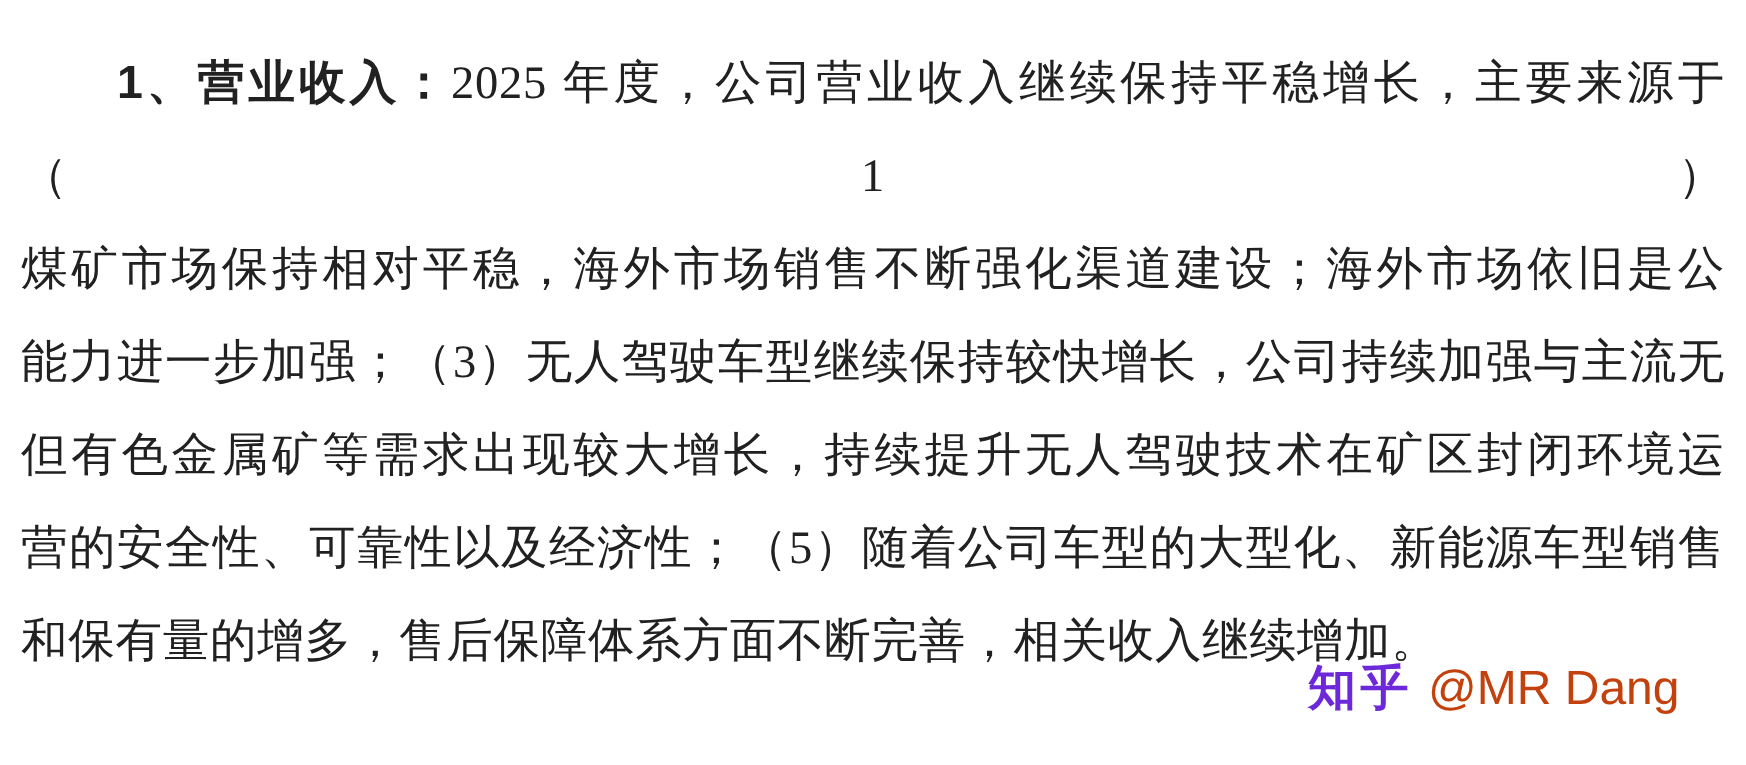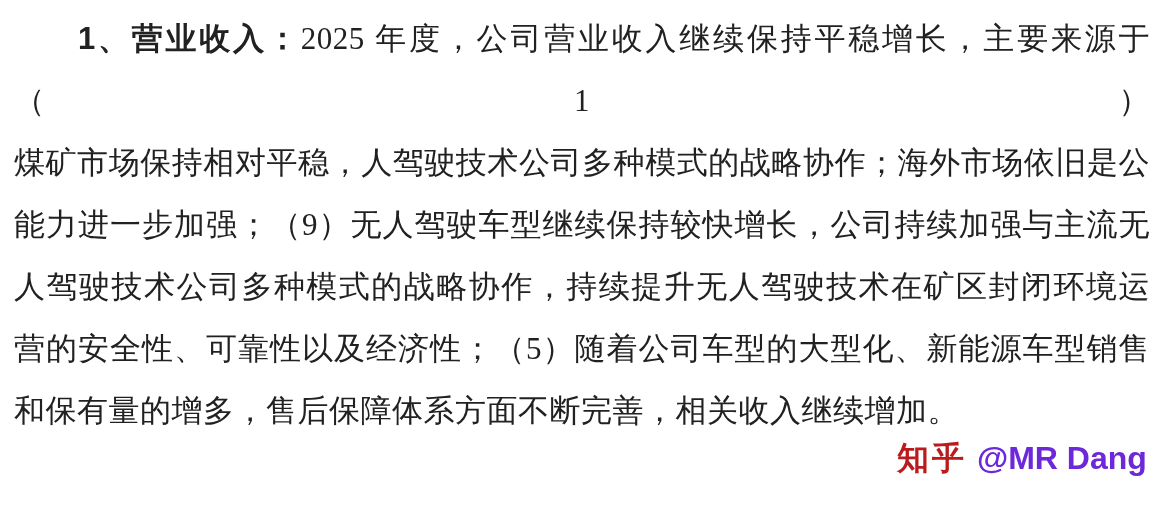--- a/index.html
+++ b/index.html
@@ -8,21 +8,21 @@
     padding: 0;
     width: 1164px;
     height: 510px;
     background: #ffffff;
     overflow: hidden;
   }
   .page {
     position: relative;
     width: 1164px;
     height: 510px;
-    padding: 8px 14px 0 14px;
+    padding: 24px 14px 0 14px;
     font-family: "Liberation Serif", "DejaVu Serif", serif;
     color: #212121;
     background: #ffffff;
   }
   .line {
     margin: 0;
     font-size: 31px;
     line-height: 62px;
     text-align: justify;
     text-align-last: justify;
@@ -44,40 +44,39 @@
     top: 438px;
     left: 872px;
     font-family: "Liberation Sans", "DejaVu Sans", sans-serif;
     font-size: 32px;
     line-height: 40px;
     white-space: nowrap;
     pointer-events: none;
   }
   .wm-brand {
     font-weight: 700;
-    color: #b91c1c;
+    color: #6d28d9;
     letter-spacing: 3px;
     margin-right: 10px;
-    margin-left: 25px;
   }
   .wm-handle {
-    color: #6d28d9;
-    font-weight: 700;
+    color: #c2410c;
+    font-weight: 400;
   }
 </style>
 </head>
 <body>
 
 <div class="page">
 
   <p class="line first"><span class="heading-bold">1、营业收入：</span><span>2025 年度，公司营业收入继续保持平稳增长，主要来源于（1）</span></p>
 
-  <p class="line">煤矿市场保持相对平稳，人驾驶技术公司多种模式的战略协作；海外市场依旧是公</p>
-  <p class="line">能力进一步加强；（9）无人驾驶车型继续保持较快增长，公司持续加强与主流无</p>
-  <p class="line">人驾驶技术公司多种模式的战略协作，持续提升无人驾驶技术在矿区封闭环境运</p>
+  <p class="line">煤矿市场保持相对平稳，海外市场销售不断强化渠道建设；海外市场依旧是公</p>
+  <p class="line">能力进一步加强；（3）无人驾驶车型继续保持较快增长，公司持续加强与主流无</p>
+  <p class="line">但有色金属矿等需求出现较大增长，持续提升无人驾驶技术在矿区封闭环境运</p>
   <p class="line">营的安全性、可靠性以及经济性；（5）随着公司车型的大型化、新能源车型销售</p>
   <p class="line last">和保有量的增多，售后保障体系方面不断完善，相关收入继续增加。</p>
 
   <div class="watermark">
     <span class="wm-brand">知乎</span><span class="wm-handle">@MR Dang</span>
   </div>
 
 </div>
 
 </body></html>

